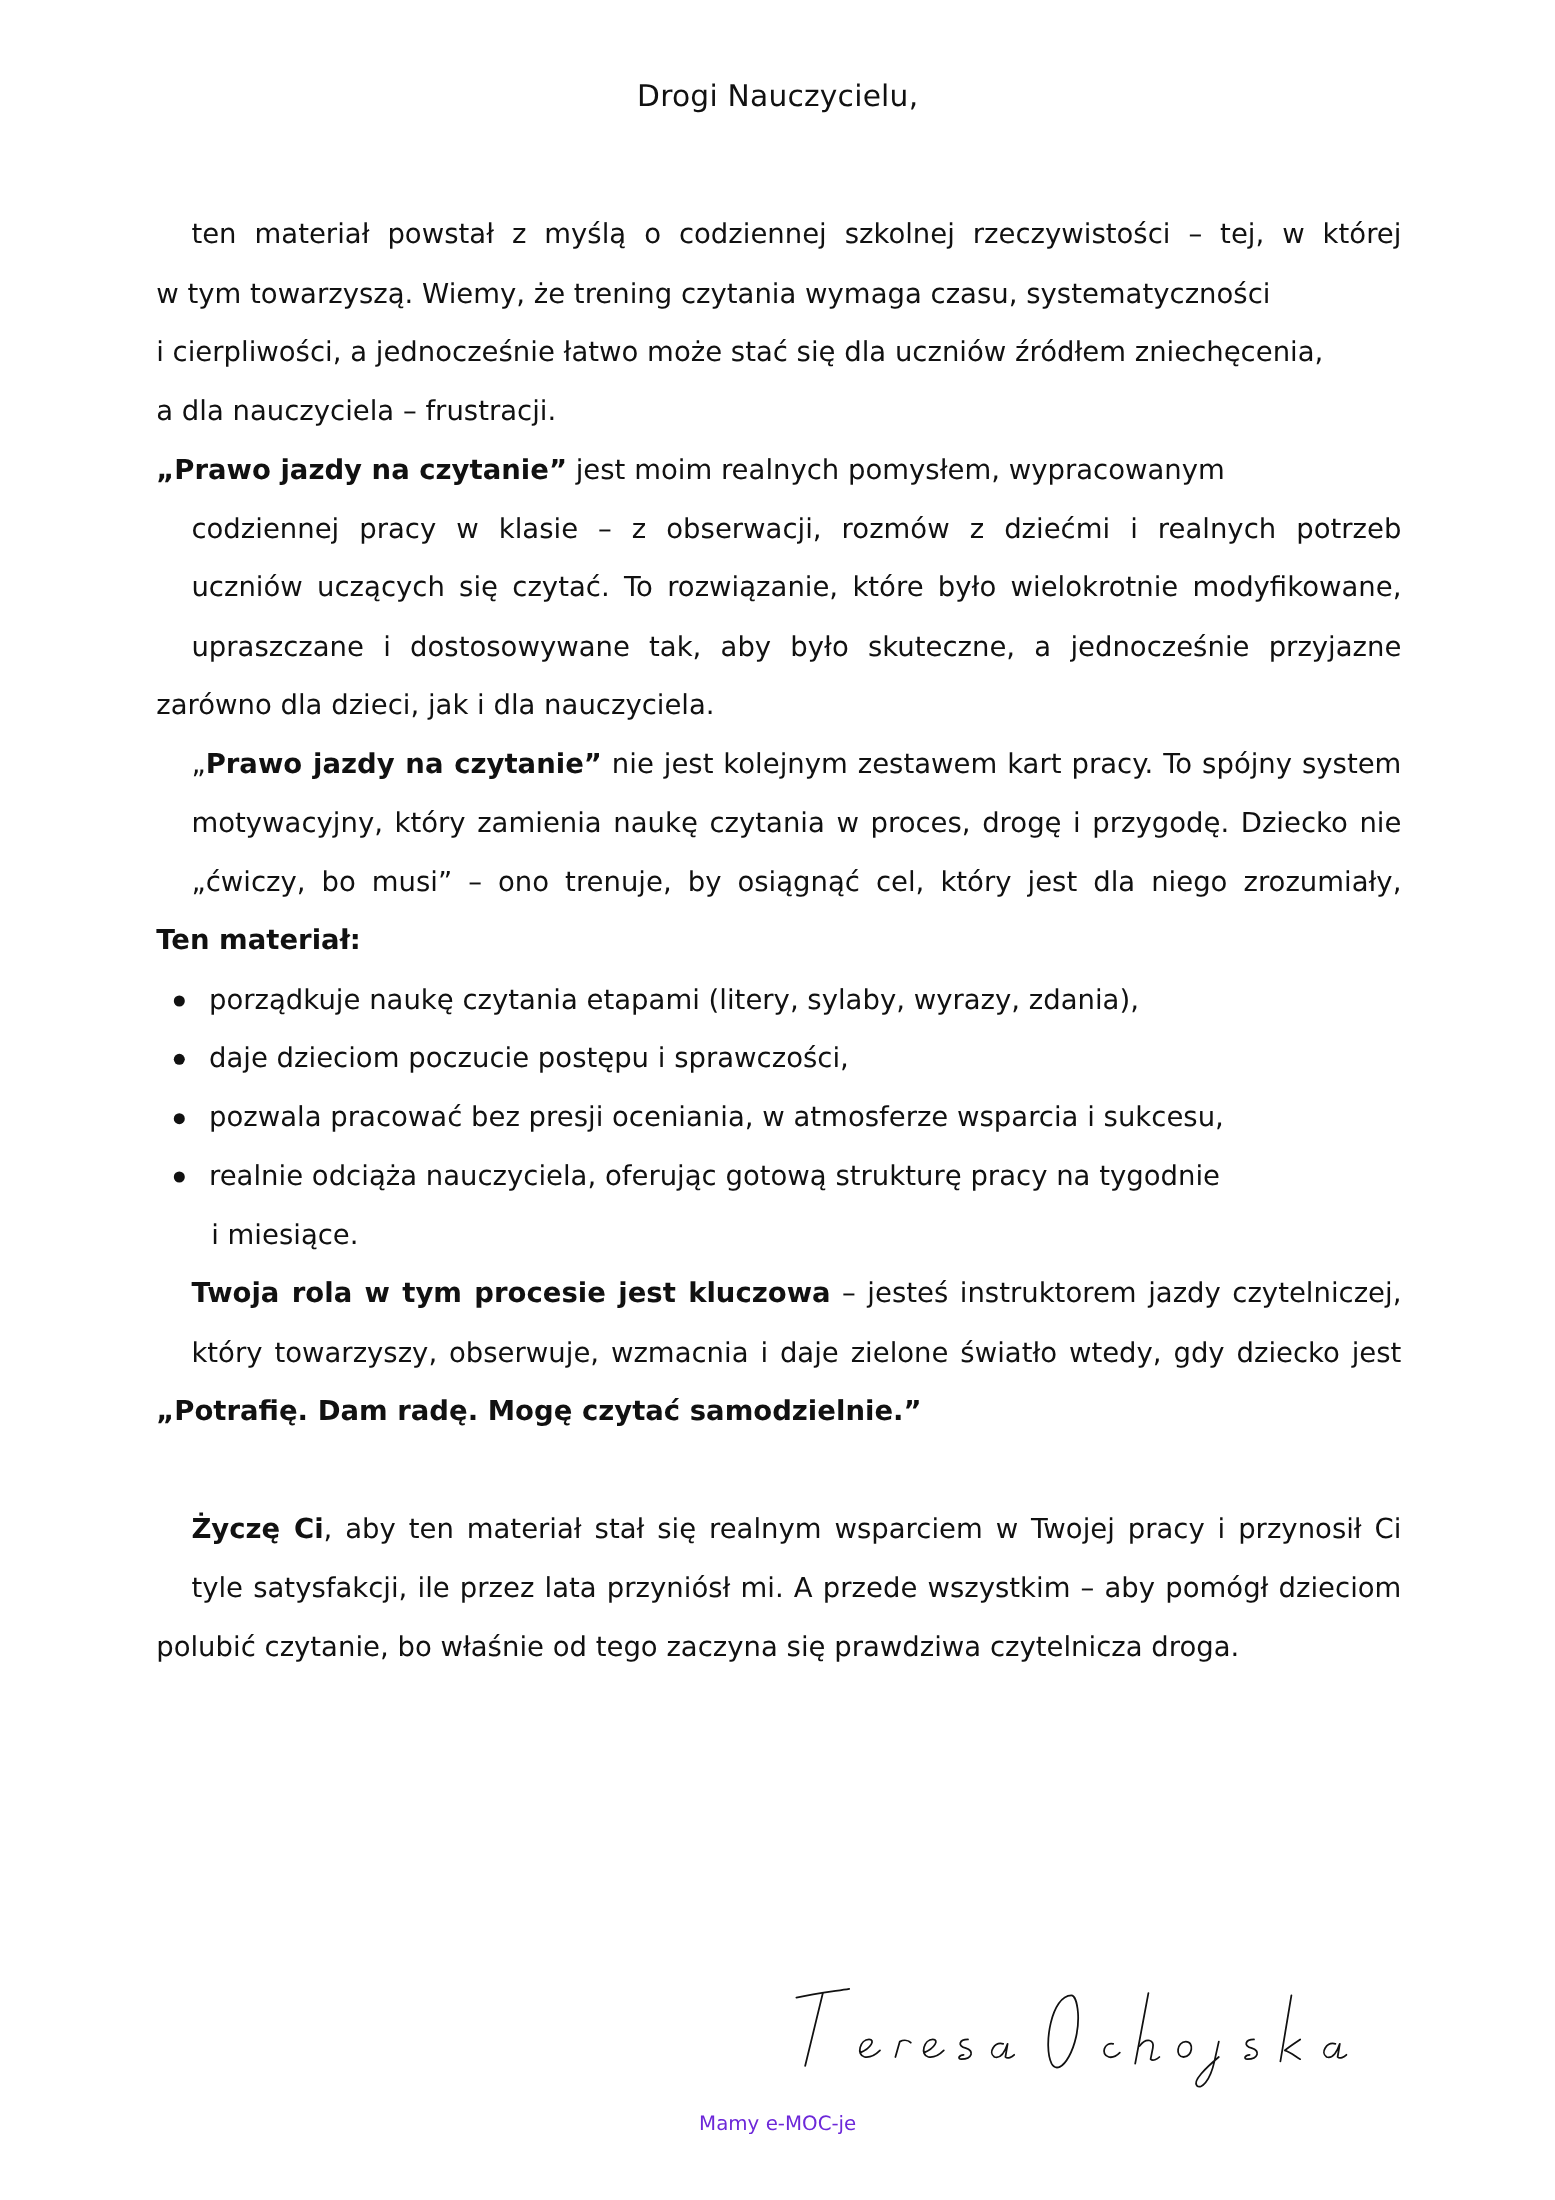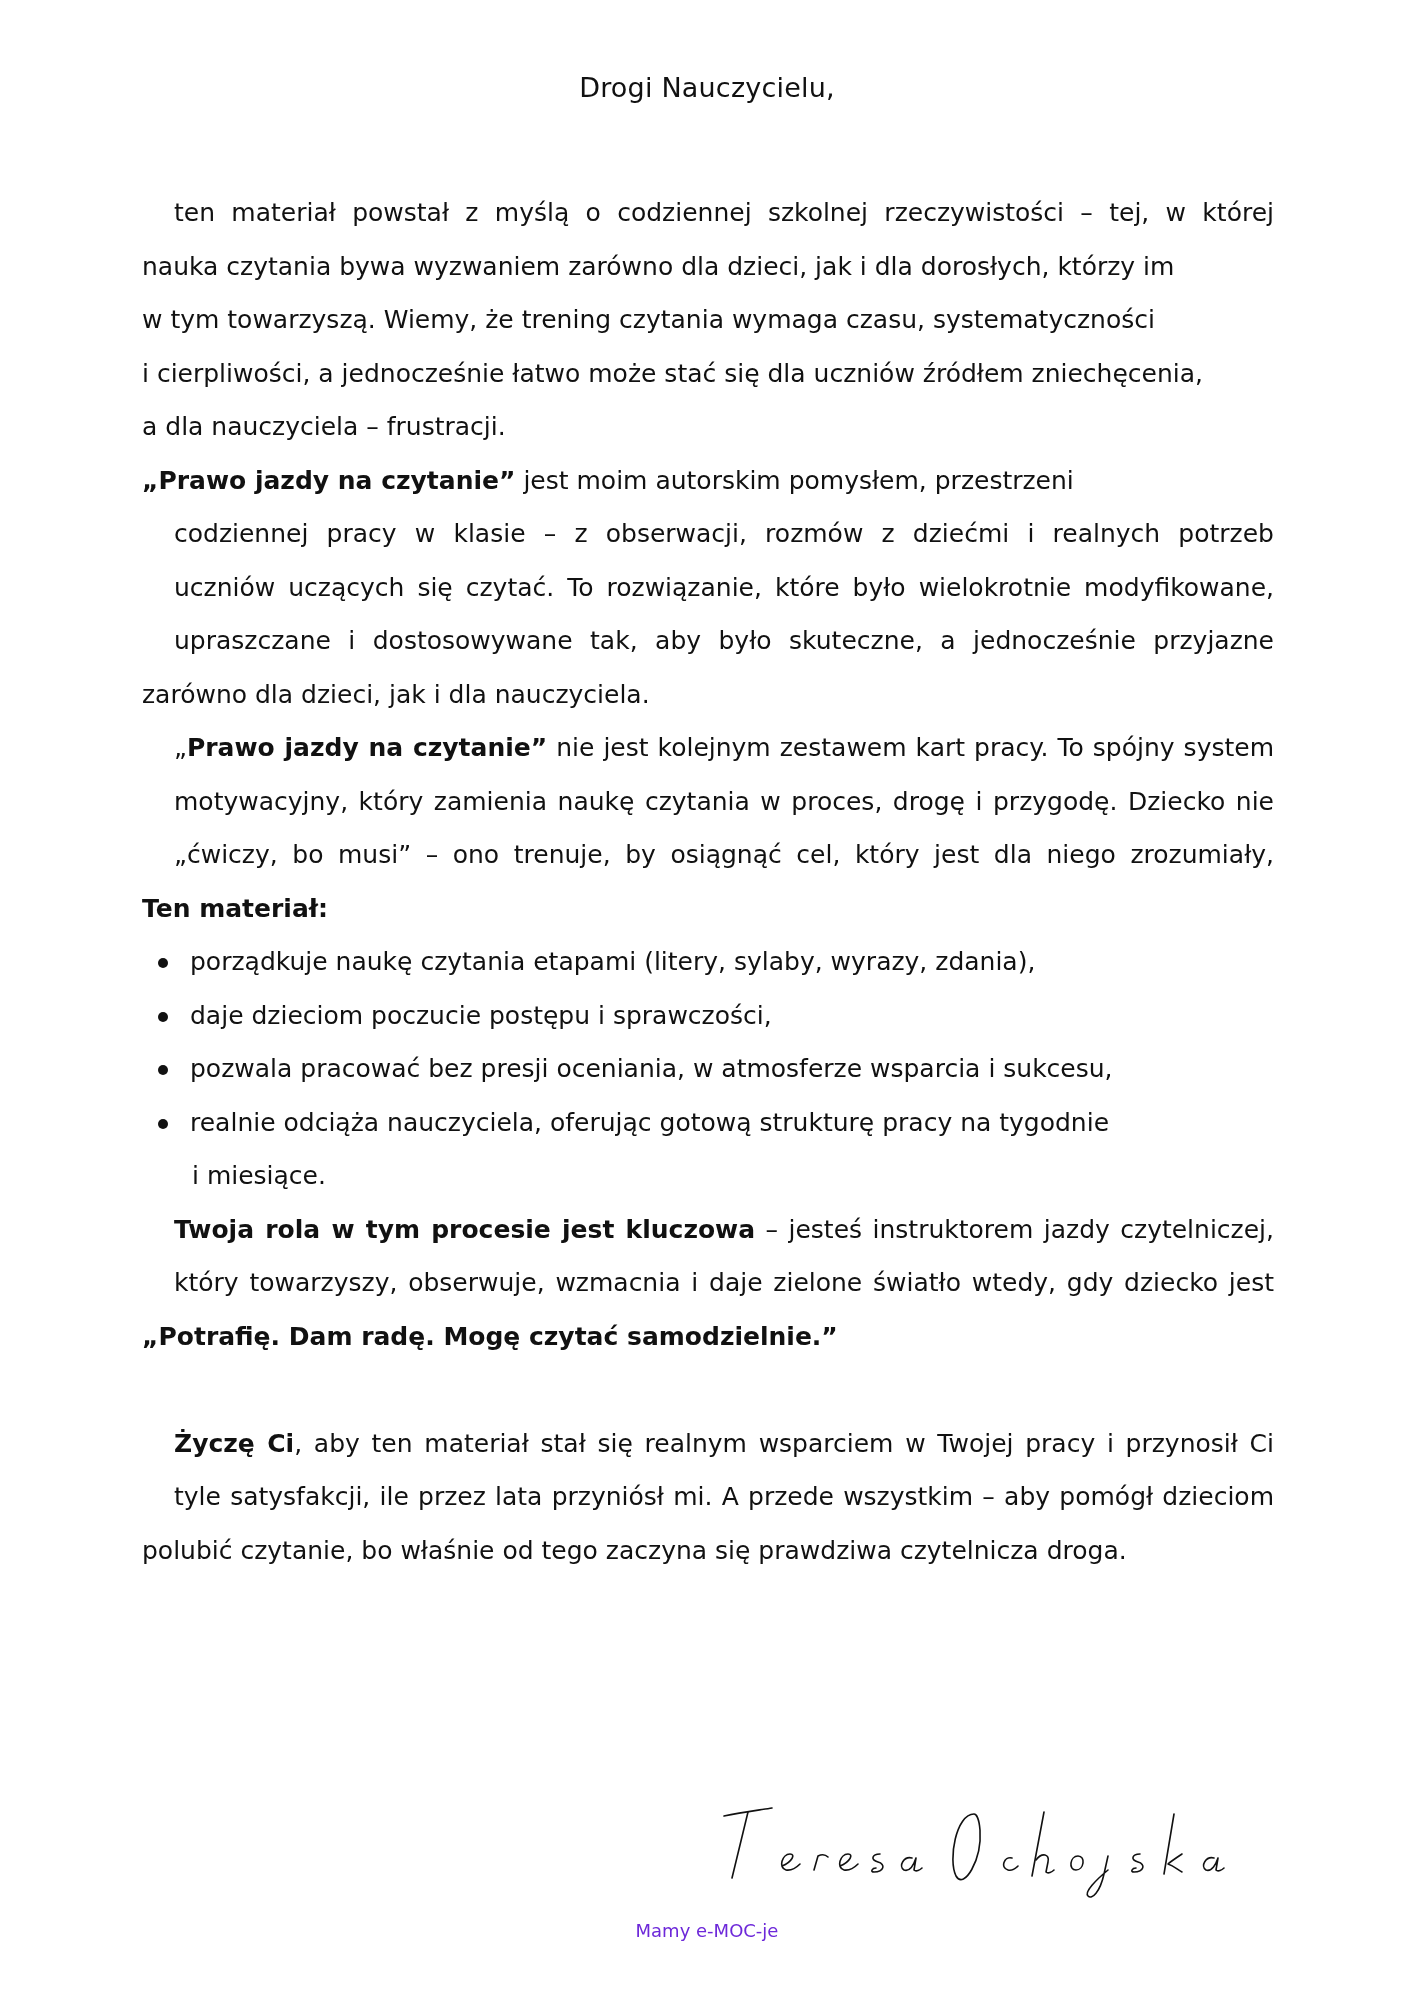--- a/index.html
+++ b/index.html
@@ -88,28 +88,27 @@
   </style>
 </head>
 <body>
 
 <div class="title">Drogi Nauczycielu,</div>
 
 <div class="content">
 
   <div>
     <span class="line justify">ten materiał powstał z myślą o codziennej szkolnej rzeczywistości – tej, w której</span>
-    <span class="line">nauka czytania bywa wyzwaniem zarówno dla dzieci, jak i dla dorosłych, którzy im</span>
     <span class="line">w tym towarzyszą. Wiemy, że trening czytania wymaga czasu, systematyczności</span>
     <span class="line">i cierpliwości, a jednocześnie łatwo może stać się dla uczniów źródłem zniechęcenia,</span>
     <span class="line">a dla nauczyciela – frustracji.</span>
   </div>
 
   <div>
-    <span class="line"><span class="b">„Prawo jazdy na czytanie”</span><span> jest moim autorskim pomysłem, przestrzeni</span></span>
+    <span class="line"><span class="b">„Prawo jazdy na czytanie”</span><span> jest moim realnych pomysłem, wypracowanym</span></span>
     <span class="line justify">codziennej pracy w klasie – z obserwacji, rozmów z dziećmi i realnych potrzeb</span>
     <span class="line justify">uczniów uczących się czytać. To rozwiązanie, które było wielokrotnie modyfikowane,</span>
     <span class="line justify">upraszczane i dostosowywane tak, aby było skuteczne, a jednocześnie przyjazne</span>
     <span class="line">zarówno dla dzieci, jak i dla nauczyciela.</span>
   </div>
 
   <div>
     <span class="line justify"><span>„</span><span class="b">Prawo jazdy na czytanie”</span><span> nie jest kolejnym zestawem kart pracy. To spójny system</span></span>
     <span class="line justify">motywacyjny, który zamienia naukę czytania w proces, drogę i przygodę. Dziecko nie</span>
     <span class="line justify">„ćwiczy, bo musi” – ono trenuje, by osiągnąć cel, który jest dla niego zrozumiały,</span>

